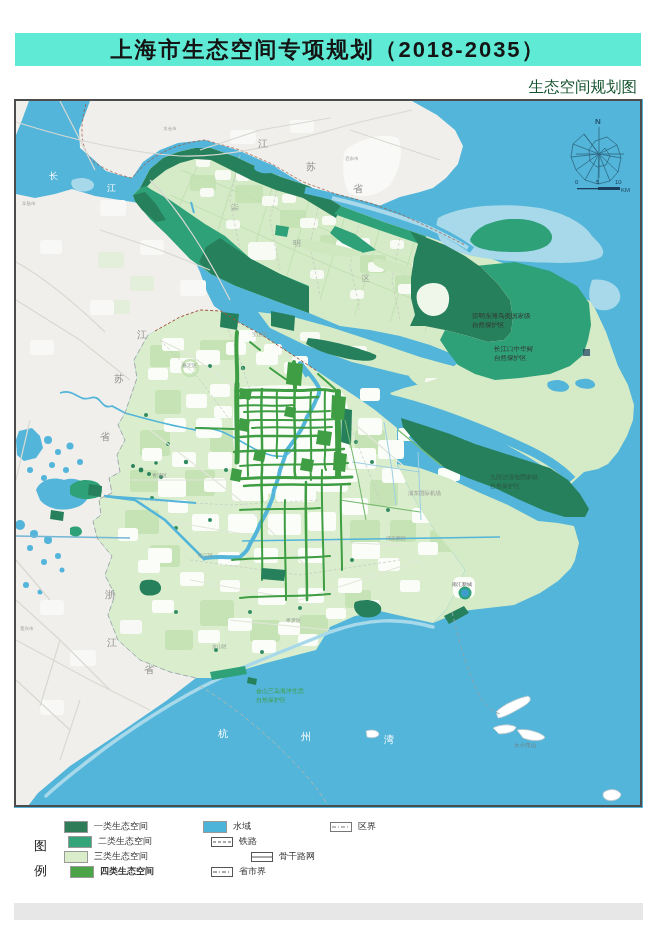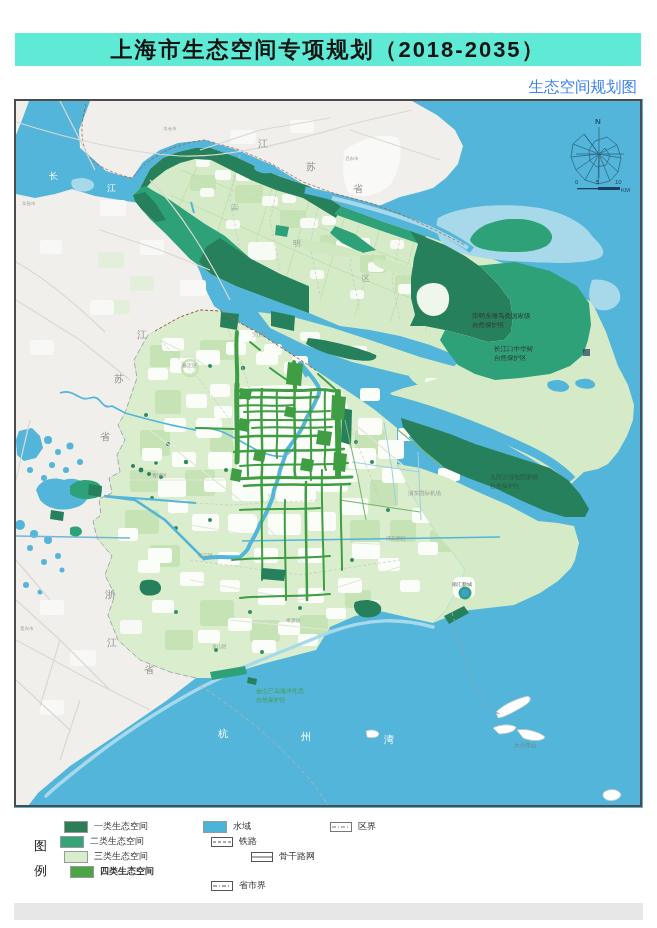--- a/index.html
+++ b/index.html
@@ -1,21 +1,21 @@
 <!DOCTYPE html>
 <html><head>
 <meta charset="utf-8">
 <style>
   html,body{margin:0;padding:0;background:#ffffff;}
   body{width:657px;height:928px;position:relative;font-family:"Liberation Sans",sans-serif;overflow:hidden;}
   .banner{position:absolute;left:15px;top:33px;width:626px;height:33px;background:#5eead4;
     display:flex;align-items:center;justify-content:center;}
   .banner span{font-size:22px;font-weight:bold;color:#141414;letter-spacing:2px;}
   .subtitle{position:absolute;left:0;top:77px;width:637px;text-align:right;
-    font-size:15.5px;color:#3b82f6;}
+    font-size:15.5px;color:#14532d;}
   .mapwrap{position:absolute;left:14px;top:99px;width:629px;height:709px;}
   .bottombar{position:absolute;left:14px;top:903px;width:629px;height:17px;background:#e7e7e7;}
   .legend{position:absolute;left:0;top:814px;width:657px;height:80px;font-size:9px;color:#333;}
   .lg-big{position:absolute;font-size:13px;color:#222;}
   .lrow{position:absolute;display:flex;align-items:center;}
   .sw{width:22px;height:10px;margin-right:6px;border:0.5px solid #999;}
 </style>
 </head>
 <body>
 
@@ -616,39 +616,39 @@
 </svg>
 </div>
 
 <div class="legend">
 
   <div class="lg-big" style="left:34px;top:23px;">图</div>
   <div class="lg-big" style="left:34px;top:48px;">例</div>
 
   <div class="lrow" style="left:64px;top:6px;"><div class="sw" style="background:#2e7d58;"></div>一类生态空间</div>
 
-  <div class="lrow" style="left:60px;top:21px;"><div class="sw" style="background:#33a578;"></div>二类生态空间</div>
+  <div class="lrow" style="left:68px;top:21px;"><div class="sw" style="background:#33a578;"></div>二类生态空间</div>
 
   <div class="lrow" style="left:64px;top:36px;"><div class="sw" style="background:#d9edca;"></div>三类生态空间</div>
 
   <div class="lrow" style="left:70px;top:51px;font-weight:bold;"><div class="sw" style="background:#4ba546;"></div>四类生态空间</div>
 
   <div class="lrow" style="left:203px;top:6px;"><div class="sw" style="background:#4db4d9;"></div>水域</div>
 
   <div class="lrow" style="left:211px;top:21px;align-items:center;"><svg width="22" height="10" style="margin-right:6px">
         <rect x="0.5" y="0.5" width="21" height="9" fill="#fff" stroke="#555"></rect>
         <line x1="2" y1="5" x2="20" y2="5" stroke="#555" stroke-dasharray="3 2"></line>
       </svg>铁路</div>
 
   <div class="lrow" style="left:211px;top:36px;margin-left:40px;"><svg width="22" height="10" style="margin-right:6px">
         <rect x="0.5" y="0.5" width="21" height="9" fill="#fff" stroke="#555"></rect>
         <line x1="1" y1="5" x2="21" y2="5" stroke="#555"></line>
       </svg>骨干路网</div>
 
-  <div class="lrow" style="left:211px;top:65px;"><svg width="22" height="10" style="margin-right:6px">
+  <div class="lrow" style="left:211px;top:51px;"><svg width="22" height="10" style="margin-right:6px">
         <rect x="0.5" y="0.5" width="21" height="9" fill="#fff" stroke="#555"></rect>
         <line x1="2" y1="5" x2="20" y2="5" stroke="#555" stroke-dasharray="4 2 1 2"></line>
       </svg>省市界</div>
 
   <div class="lrow" style="left:330px;top:6px;align-items:center;"><svg width="22" height="10" style="margin-right:6px">
         <rect x="0.5" y="0.5" width="21" height="9" fill="#fff" stroke="#777"></rect>
         <line x1="2" y1="5" x2="20" y2="5" stroke="#777" stroke-dasharray="4 2 1 2"></line>
       </svg>区界</div>
 </div>
 

